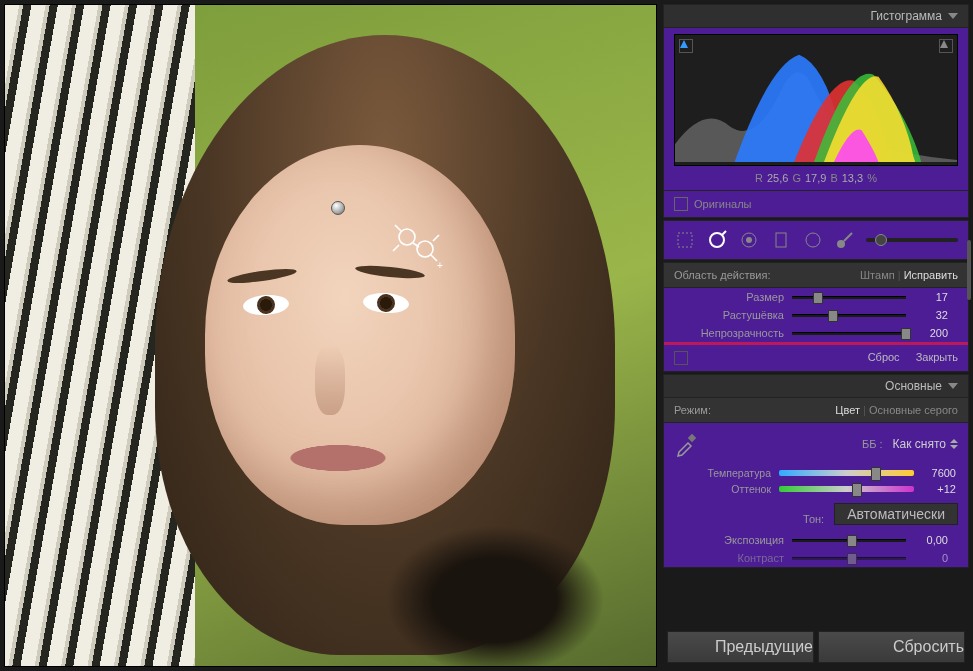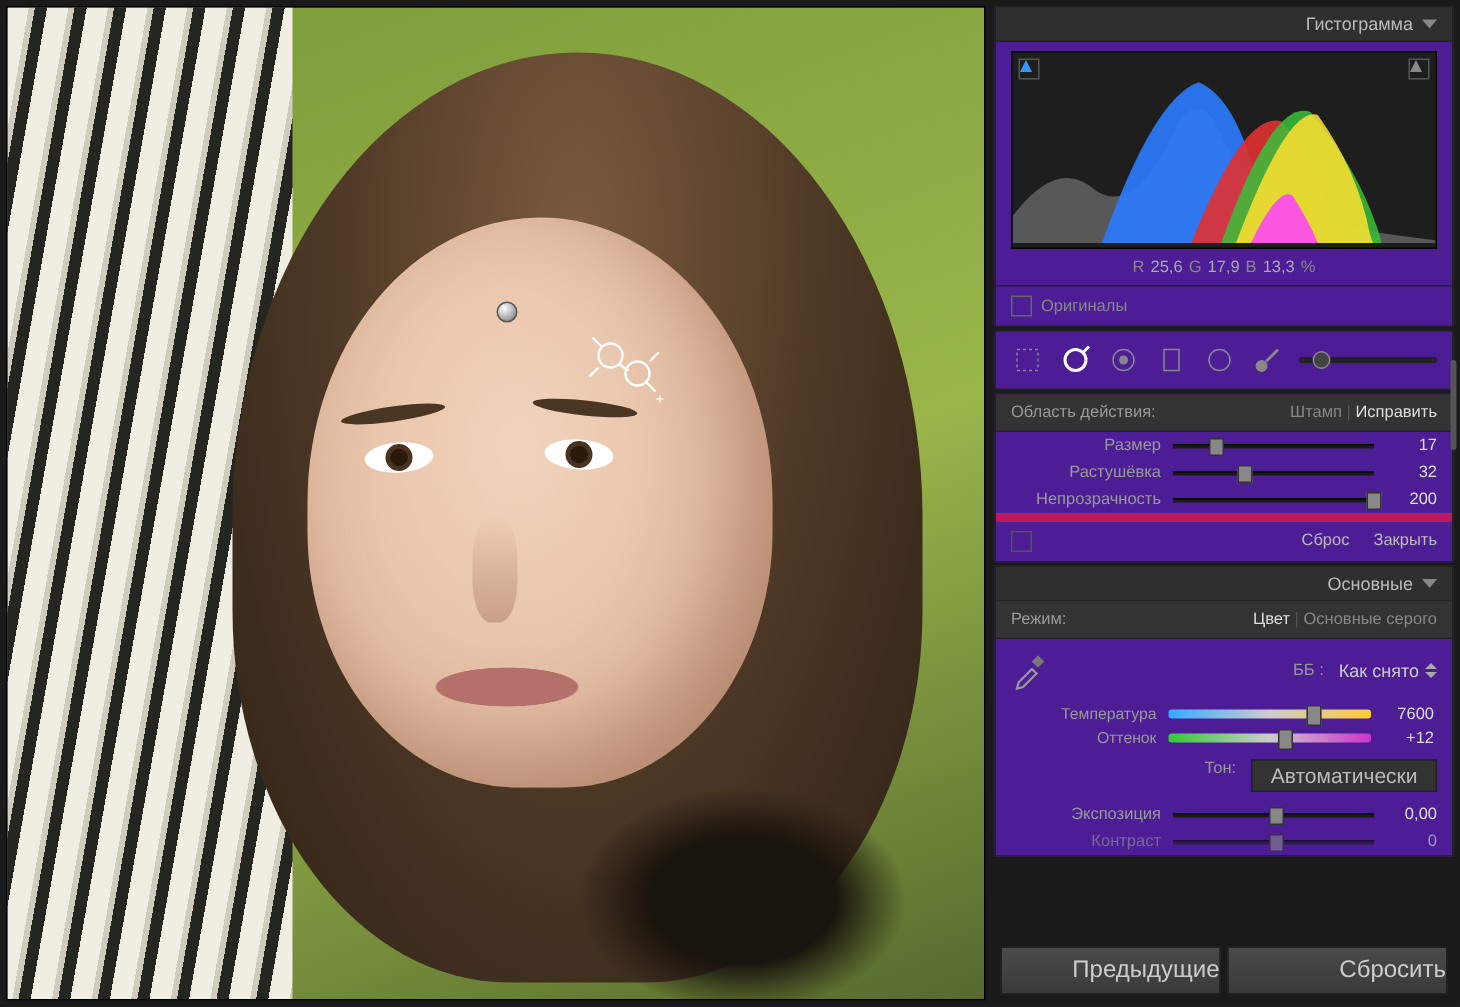--- a/index.html
+++ b/index.html
@@ -17,46 +17,46 @@
 .rgb{display:flex;justify-content:center;gap:4px;padding:2px 0 6px 0;color:#aaa}
 .rgb span.l{color:#888}
 .orig{display:flex;align-items:center;gap:6px;padding:6px 10px;border-top:1px solid #222;color:#888}
 .sqbx{width:12px;height:12px;border:1px solid #666}
 .toolstrip{display:flex;align-items:center;gap:10px;padding:8px 10px}
 .ticon{width:22px;height:22px;display:flex;align-items:center;justify-content:center;color:#888}
 .ticon.active{color:#fff}
 .ticon svg{width:20px;height:20px}
 .mini-slider{flex:1;height:4px;background:#222;border-radius:2px;position:relative}
 .mini-slider .kn{position:absolute;top:-4px;left:10%;width:10px;height:10px;border:1px solid #888;border-radius:50%;background:#444}
-.row{display:flex;align-items:center;padding:3px 10px;gap:8px}
+.row{display:flex;align-items:center;padding:3px 20px;gap:8px}
 .row .lab{flex:0 0 auto;text-align:right;color:#999}
 .row .lab.wide{flex:0 0 100px}
 .slider{flex:1;height:10px;position:relative}
 .slider .track{position:absolute;top:4px;left:0;right:0;height:2px;background:#1a1a1a;border-top:1px solid #000}
 .slider .kn{position:absolute;top:0;width:8px;height:10px;background:#888;border:1px solid #333}
 .val{width:34px;text-align:right;color:#ddd}
 .mode-row{display:flex;justify-content:space-between;align-items:center;padding:6px 10px;font-size:11px;color:#999;border-bottom:1px solid #222;background:#333}
 .mode-row .opt{color:#888}
 .mode-row .opt.sel{color:#ddd}
 .sep{color:#555}
-.actions{display:flex;justify-content:flex-end;gap:16px;padding:6px 10px;color:#bbb;border-top:6px solid #be185d}
+.actions{display:flex;justify-content:flex-end;gap:16px;padding:6px 10px;color:#bbb;border-top:3px solid #be185d}
 .actions .sm{width:12px;height:12px;border:1px solid #555;margin-right:auto}
 .wb-row{display:flex;align-items:center;gap:10px;padding:8px 10px}
 .eyedrop{width:26px;height:26px;color:#888}
 .wb-lab{flex:1;text-align:right;color:#999;font-size:11px}
 .wb-sel{display:flex;align-items:center;gap:4px;color:#ccc;font-size:12px}
 .upd{width:8px;height:10px;display:inline-block}
 .grad{height:6px;border-radius:2px}
 .grad.temp{background:linear-gradient(90deg,#3af,#ccc,#fc3)}
 .grad.tint{background:linear-gradient(90deg,#3c3,#ccc,#c3c)}
 .grad-row{display:flex;align-items:center;padding:2px 12px;gap:8px}
 .grad-row .lab{width:95px;text-align:right;color:#999;font-size:10.5px}
 .grad-row .slot{flex:1;position:relative;height:10px}
 .grad-row .slot .kn{position:absolute;top:-1px;width:8px;height:12px;background:#888;border:1px solid #333}
-.tone-hdr{display:flex;align-items:flex-start;justify-content:flex-end;gap:10px;padding:6px 10px;color:#999}
+.tone-hdr{display:flex;align-items:flex-end;justify-content:flex-end;gap:10px;padding:6px 10px;color:#999}
 .tone-hdr .auto{background:#333;border:1px solid #222;color:#bbb;padding:2px 12px;font-size:14px}
 .footer{display:flex;gap:4px;padding:4px;margin-top:auto}
 .fbtn{flex:1;background:linear-gradient(#4a4a4a,#3a3a3a);border:1px solid #222;color:#ccc;text-align:right;padding:6px 0;font-size:16px}
 
 .photo{position:absolute;inset:0;background:linear-gradient(160deg,#7a9a3a 0%,#9ab64a 55%,#566a2e 100%)}
 .trunk{position:absolute;left:0;top:0;width:190px;height:100%;background:repeating-linear-gradient(100deg,#e6e4da 0 14px,#c8c5b8 14px 18px,#2e2e2a 18px 26px);filter:contrast(110%)}
 .hair{position:absolute;left:150px;top:30px;width:460px;height:620px;border-radius:50% 50% 40% 40%;background:radial-gradient(ellipse at 50% 20%,#7b5a3d 0%,#4a3624 55%,#2e2216 100%)}
 .face{position:absolute;left:200px;top:140px;width:310px;height:380px;border-radius:50% 50% 45% 45%;background:radial-gradient(ellipse at 45% 40%,#f2d4bc 0%,#e5bfa6 55%,#caa088 100%);box-shadow:inset -25px -25px 60px rgba(120,70,40,.35)}
 .eye{position:absolute;width:46px;height:20px;background:#fff;border-radius:50%}
 .eye::after{content:"";position:absolute;left:14px;top:1px;width:18px;height:18px;background:radial-gradient(circle,#2a1a0a 45%,#4a3220 46% 80%,transparent 81%);border-radius:50%}

